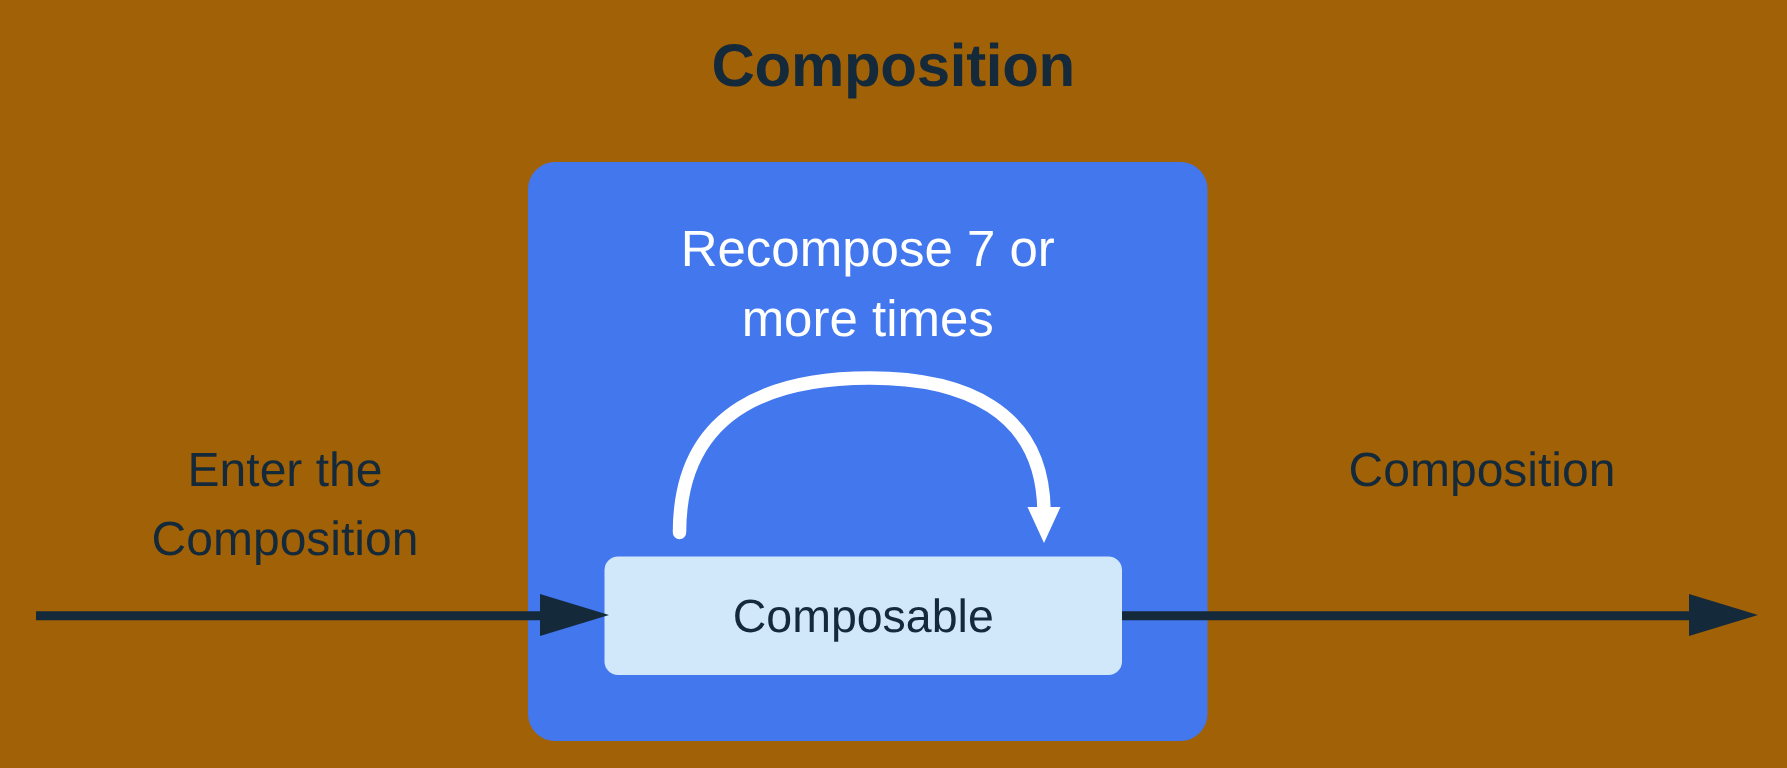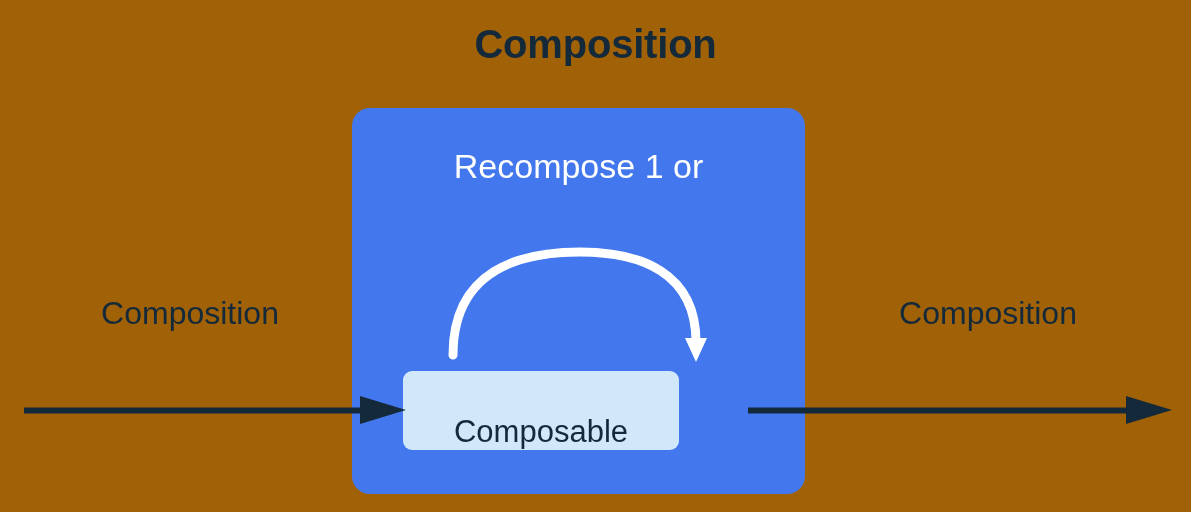--- a/index.html
+++ b/index.html
@@ -67,26 +67,26 @@
     top: 240px;
     width: 300px;
     height: 130px;
   }
 
   
   .composable-box {
     position: absolute;
     left: 403px;
     top: 371px;
-    width: 276px;
+    width: 345px;
     height: 79px;
     background: #d1e8fb;
     border-radius: 9px;
     display: flex;
-    align-items: flex-end;
+    align-items: center;
     justify-content: center;
   }
   .composable-label {
     color: #14293a;
     font-size: 31px;
     line-height: 36px;
     font-weight: 400;
   }
 
   
@@ -113,21 +113,22 @@
 </head>
 <body>
 
 <div id="canvas">
 
   <div class="diagram-title">Composition</div>
 
   <div class="composition-box"></div>
 
   <div class="recompose-label">
-    <div>Recompose 1 or</div>
+    <div>Recompose 7 or</div>
+    <div>more times</div>
   </div>
 
   <svg class="recompose-arc" viewBox="0 0 300 130">
     <path d="M 23 115 C 23 30, 90 12, 150 12 C 210 12, 266 32, 266 102" fill="none" stroke="#ffffff" stroke-width="9" stroke-linecap="round"></path>
     <path d="M 255 98 L 277 98 L 266 122 Z" fill="#ffffff"></path>
   </svg>
 
   <div class="composable-box">
     <span class="composable-label">Composable</span>
   </div>
@@ -136,20 +137,21 @@
     <rect x="0" y="15.5" width="340" height="6" fill="#14293a"></rect>
     <path d="M 336 4 L 382 18 L 336 32 Z" fill="#14293a"></path>
   </svg>
 
   <svg class="flow-arrow leave" viewBox="0 0 424 36" preserveAspectRatio="none">
     <rect x="0" y="15.5" width="382" height="6" fill="#14293a"></rect>
     <path d="M 378 4 L 424 18 L 378 32 Z" fill="#14293a"></path>
   </svg>
 
   <div class="side-caption enter">
+    <div>Enter the</div>
     <div>Composition</div>
   </div>
 
   <div class="side-caption leave">
     <div>Composition</div>
   </div>
 
 </div>
 
 </body></html>

